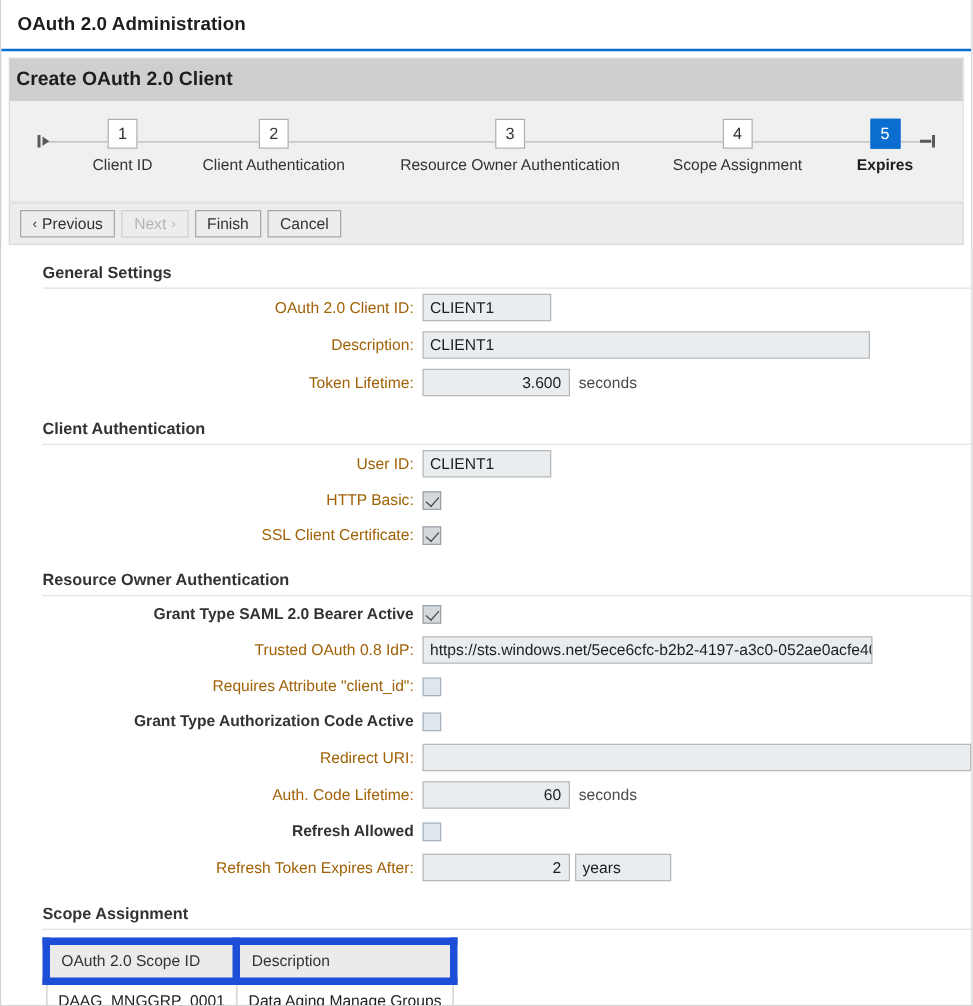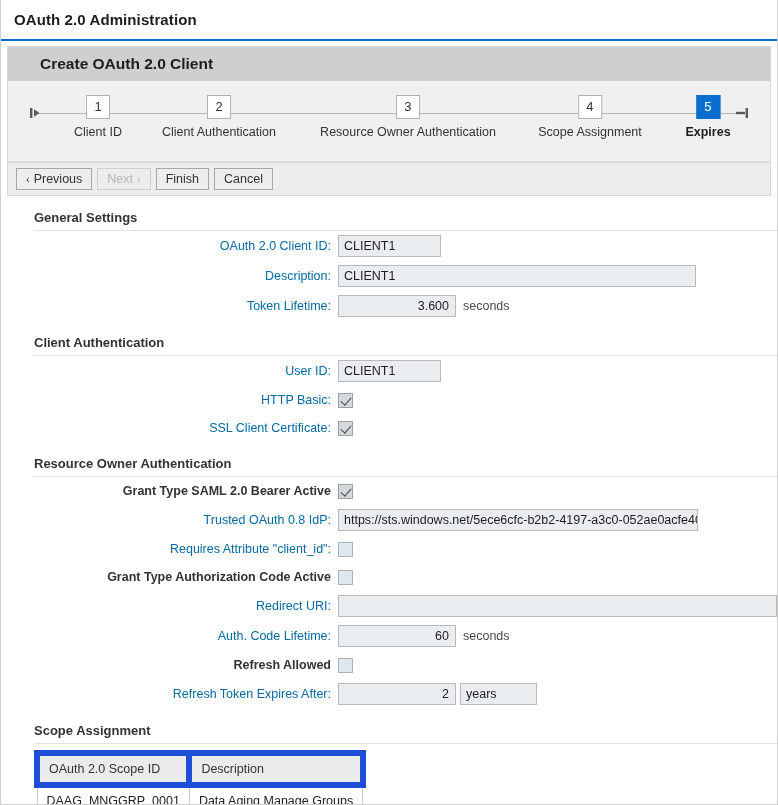--- a/index.html
+++ b/index.html
@@ -45,21 +45,21 @@
   .wizard-panel {
     margin: 5px 6px 0 6px;
     border: 1px solid #d9d9d9;
     border-bottom: none;
   }
   .wizard-title-bar {
     background: #cfcfcf;
     height: 34px;
     display: flex;
     align-items: center;
-    padding-left: 32px;
+    padding-left: 5px;
   }
   .wizard-title-bar .wtitle {
     font-size: 15.5px;
     font-weight: bold;
     color: #1d1d1d;
   }
   .wizard-steps {
     background: #f0f0f0;
     height: 81px;
     position: relative;
@@ -179,21 +179,21 @@
     display: flex;
     align-items: center;
     min-height: 28px;
     padding: 4px 0 4px 0;
   }
   .row .lbl {
     width: 337px;
     text-align: right;
     padding-right: 7px;
     font-size: 12.5px;
-    color: #0369a1;
+    color: #a16207;
     white-space: nowrap;
   }
   .row .lbl.bold { font-weight: bold; color: #333333; }
   .row .ctl { display: flex; align-items: center; gap: 7px; flex: 1; min-width: 0; }
 
   .field {
     background: #e9edf0;
     border: 1px solid #b9b9b9;
     height: 22px;
     font-size: 12.5px;

